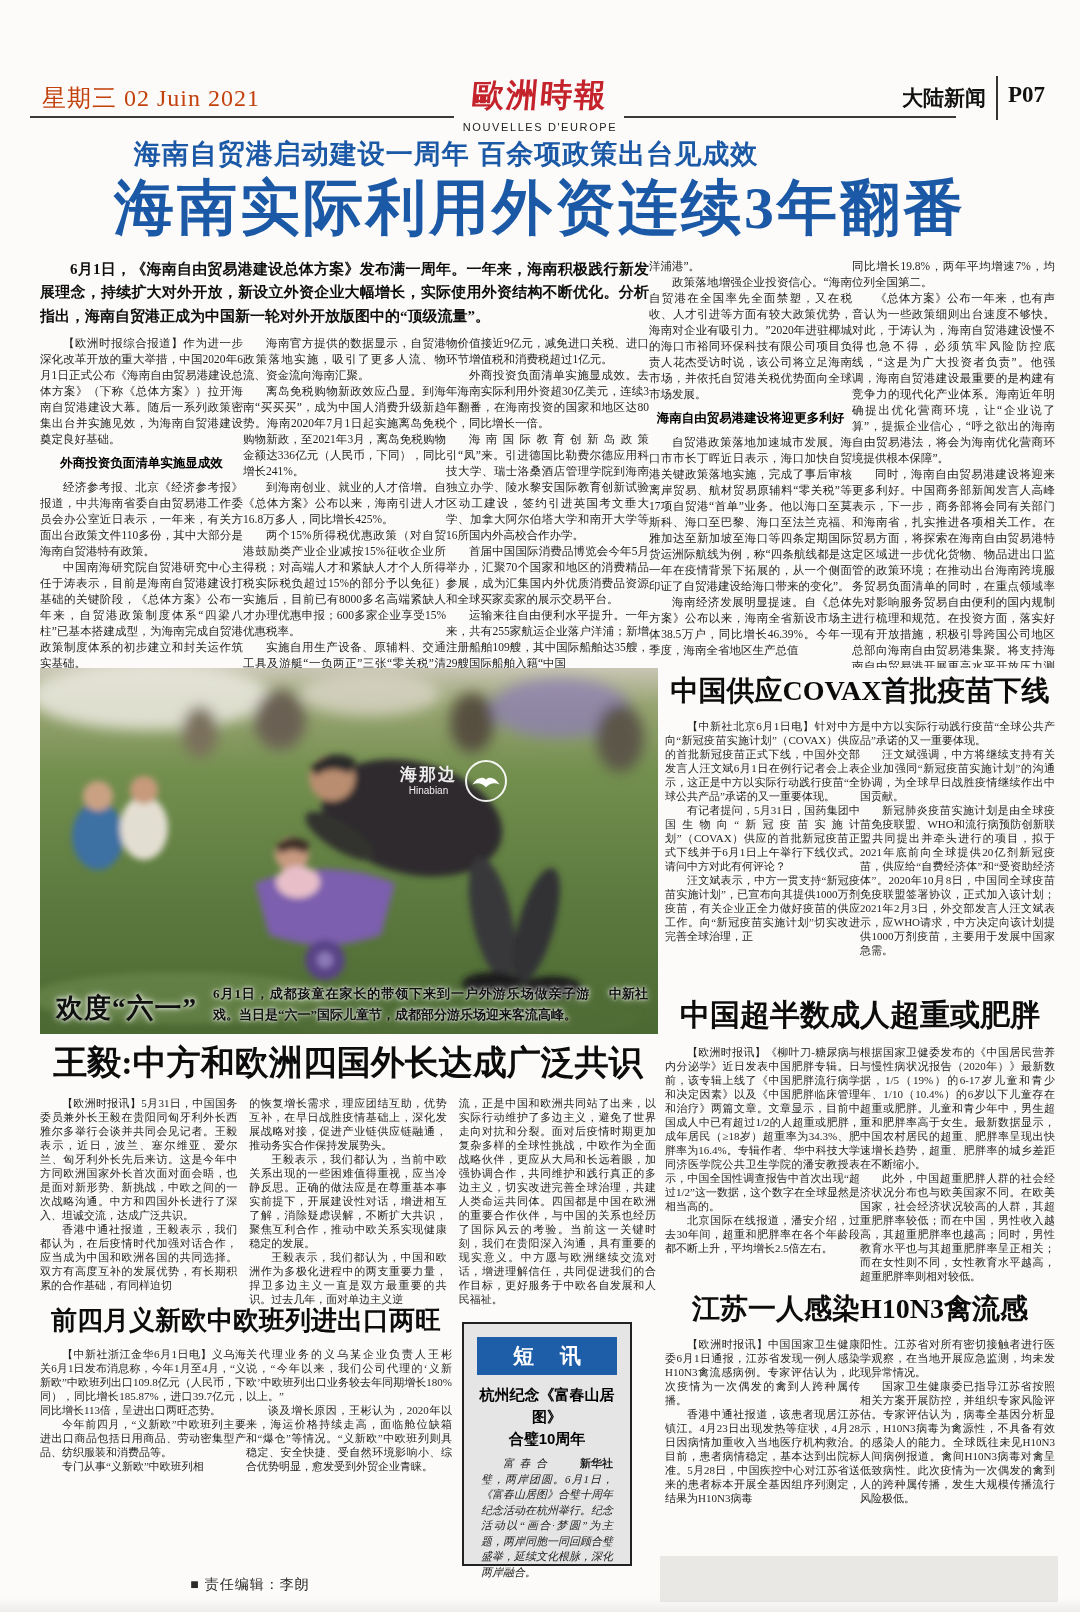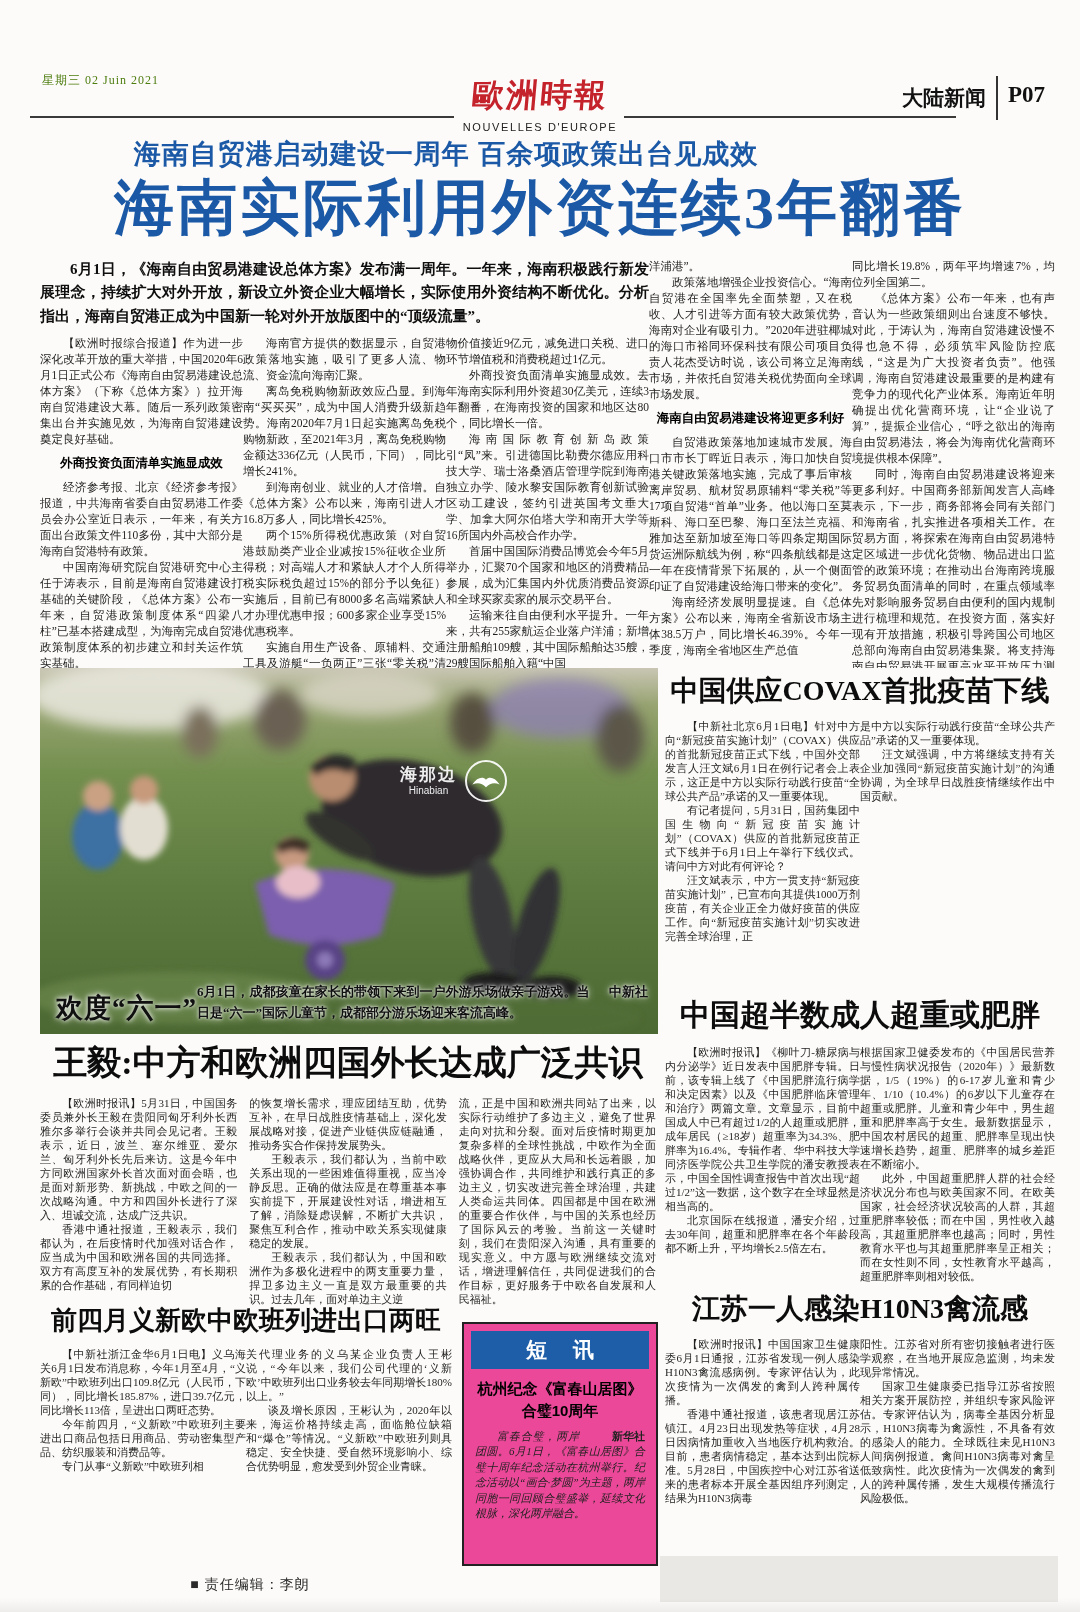--- a/index.html
+++ b/index.html
@@ -1,20 +1,20 @@
 <!DOCTYPE html>
 <html><head>
 <meta charset="utf-8">
 <style>
   *{margin:0;padding:0;box-sizing:border-box}
   html,body{background:#e8e6e2}
   .page{position:relative;width:1080px;height:1612px;margin:0 auto;background:#fcfbf9;
         font-family:"Liberation Serif","DejaVu Serif",serif;color:#1c1c1c;overflow:hidden}
   
-  .hdr-date{position:absolute;left:42px;top:72px;font-size:12px;letter-spacing:1px;color:#4d7c0f}
+  .hdr-date{position:absolute;left:42px;top:82px;font-size:24px;letter-spacing:1px;color:#c2410c}
   .hdr-rule-l{position:absolute;left:30px;top:116px;width:424px;height:2px;background:#3a3a3a}
   .hdr-rule-r{position:absolute;left:624px;top:116px;width:332px;height:2px;background:#3a3a3a}
   .masthead{position:absolute;left:452px;top:74px;width:176px;text-align:center}
   .masthead-cn{font-size:32px;font-weight:bold;color:#c4232b;letter-spacing:2px;transform:skewX(-5deg)}
   .masthead-fr{font-size:11px;letter-spacing:1.6px;color:#222;margin-top:3px;font-family:"Liberation Sans","DejaVu Sans",sans-serif}
   .hdr-section{position:absolute;left:902px;top:84px;font-size:21px;font-weight:bold;
                font-family:"Liberation Sans","DejaVu Sans",sans-serif;color:#111}
   .hdr-vbar{position:absolute;left:996px;top:76px;width:2px;height:44px;background:#333}
   .hdr-pageno{position:absolute;left:1008px;top:82px;font-size:23px;font-weight:bold;color:#111}
   
@@ -38,21 +38,21 @@
                font-size:12.5px;margin:8px 0;color:#000}
   
   .photo{position:absolute;left:40px;top:668px;width:618px;height:366px;overflow:hidden;background:#6f8a4c}
   .photo svg{display:block}
   .watermark{position:absolute;left:360px;top:92px;display:flex;align-items:center;gap:8px;color:rgba(255,255,255,.92)}
   .wm-text{text-align:center;line-height:1.15}
   .wm-cn{font-size:17px;font-weight:bold;letter-spacing:2px}
   .wm-en{font-size:10px;font-family:"Liberation Sans","DejaVu Sans",sans-serif}
   .wm-bird{width:42px;height:42px;border:2px solid rgba(255,255,255,.92);border-radius:50%;
            display:flex;align-items:center;justify-content:center}
-  .photo-caption{position:absolute;left:16px;right:10px;bottom:8px;display:flex;align-items:flex-start;color:#101010}
+  .photo-caption{position:absolute;left:16px;right:10px;bottom:8px;display:flex;gap:16px;align-items:flex-end;color:#101010}
   .cap-label{font-size:27px;font-weight:bold;white-space:nowrap;letter-spacing:1px;padding-top:8px;
              text-shadow:0 0 4px rgba(255,255,255,.95),0 0 9px rgba(255,255,255,.8)}
   .cap-body{font-size:13px;font-weight:bold;line-height:1.6;text-align:justify;
             text-shadow:0 0 3px rgba(255,255,255,.95),0 0 7px rgba(255,255,255,.85)}
   .cap-credit{float:right;margin-left:1.5em}
   
   .rail{position:absolute;left:665px;width:390px}
   .rail-hl{font-size:28px;font-weight:bold;text-align:center;white-space:nowrap;color:#0c0c0c}
   .rail-hl.sz30{font-size:30px}
   .cols2{display:flex;margin-top:9px;overflow:hidden}
@@ -62,22 +62,22 @@
   .h10n3{top:1290px}.h10n3 .cols2{height:240px}
   
   .wangyi{position:absolute;left:40px;top:1040px;width:616px}
   .wangyi-hl{font-size:34px;font-weight:bold;text-align:center;white-space:nowrap;color:#0c0c0c}
   .cols3{display:flex;gap:12px;margin-top:10px;height:228px;overflow:hidden}
   .cols3>div{flex:1;overflow:hidden}
   .yixinou{position:absolute;left:40px;top:1303px;width:412px}
   .yixinou-hl{font-size:26px;font-weight:bold;text-align:center;white-space:nowrap;color:#0c0c0c}
   .yixinou .cols2{height:214px}
   
-  .brief{position:absolute;left:462px;top:1322px;width:196px;height:244px;border:2px solid #222;
-         background:#ec4899;padding:7px}
+  .brief{position:absolute;left:462px;top:1322px;width:170px;height:244px;border:2px solid #222;
+         background:#e5e5e5;padding:13px}
   .brief-bar{background:#1e5ea8;color:#fff;text-align:center;font-size:21px;font-weight:bold;
              letter-spacing:10px;padding:5px 0 5px 10px;font-family:"Liberation Sans","DejaVu Sans",sans-serif}
   .brief-title{text-align:center;font-weight:bold;font-size:15px;line-height:1.45;margin:9px 0 7px;
                font-family:"Liberation Sans","DejaVu Sans",sans-serif;color:#000}
   .brief-bodytext{font-size:11px;line-height:15.5px;font-style:italic;text-align:justify;text-indent:2em;
                   padding:0 4px;color:#222}
   .brief-credit{font-style:normal;font-weight:bold;float:right;margin-left:1em}
   
   .footer{position:absolute;left:40px;top:1576px;width:420px;text-align:center;font-size:14px;
           font-family:"Liberation Sans","DejaVu Sans",sans-serif;color:#2a2a2a;letter-spacing:1px}
@@ -218,20 +218,21 @@
     <h2 class="rail-hl">中国供应COVAX首批疫苗下线</h2>
     <div class="cols2 bodytext">
       <div>
           <p class="para">【中新社北京6月1日电】针对中方向“新冠疫苗实施计划”（COVAX）供应的首批新冠疫苗正式下线，中国外交部发言人汪文斌6月1日在例行记者会上表示，这正是中方以实际行动践行疫苗“全球公共产品”承诺的又一重要体现。</p>
           <p class="para">有记者提问，5月31日，国药集团中国生物向“新冠疫苗实施计划”（COVAX）供应的首批新冠疫苗正式下线并于6月1日上午举行下线仪式。请问中方对此有何评论？</p>
           <p class="para">汪文斌表示，中方一贯支持“新冠疫苗实施计划”，已宣布向其提供1000万剂疫苗，有关企业正全力做好疫苗的供应工作。向“新冠疫苗实施计划”切实改进完善全球治理，正</p>
         </div>
       <div>
           <p class="para cont">是中方以实际行动践行疫苗“全球公共产品”承诺的又一重要体现。</p>
           <p class="para">汪文斌强调，中方将继续支持有关企业加强同“新冠疫苗实施计划”的沟通协调，为全球早日战胜疫情继续作出中国贡献。</p>
+          <p class="para">新冠肺炎疫苗实施计划是由全球疫苗免疫联盟、WHO和流行病预防创新联盟共同提出并牵头进行的项目，拟于2021年底前向全球提供20亿剂新冠疫苗，供应给“自费经济体”和“受资助经济体”。2020年10月8日，中国同全球疫苗免疫联盟签署协议，正式加入该计划；2021年2月3日，外交部发言人汪文斌表示，应WHO请求，中方决定向该计划提供1000万剂疫苗，主要用于发展中国家急需。</p>
         </div>
     </div>
   </section>
 
   <section class="rail obesity">
     <h2 class="rail-hl sz30">中国超半数成人超重或肥胖</h2>
     <div class="cols2 bodytext">
       <div>
           <p class="para">【欧洲时报讯】《柳叶刀-糖尿病与内分泌学》近日发表中国肥胖专辑。日前，该专辑上线了《中国肥胖流行病学和决定因素》以及《中国肥胖临床管理和治疗》两篇文章。文章显示，目前中国成人中已有超过1/2的人超重或肥胖，成年居民（≥18岁）超重率为34.3%、肥胖率为16.4%。专辑作者、华中科技大学同济医学院公共卫生学院的潘安教授表示，中国全国性调查报告中首次出现“超过1/2”这一数据，这个数字在全球显然是相当高的。</p>
           <p class="para">北京国际在线报道，潘安介绍，过去30年间，超重和肥胖率在各个年龄段都不断上升，平均增长2.5倍左右。</p>

